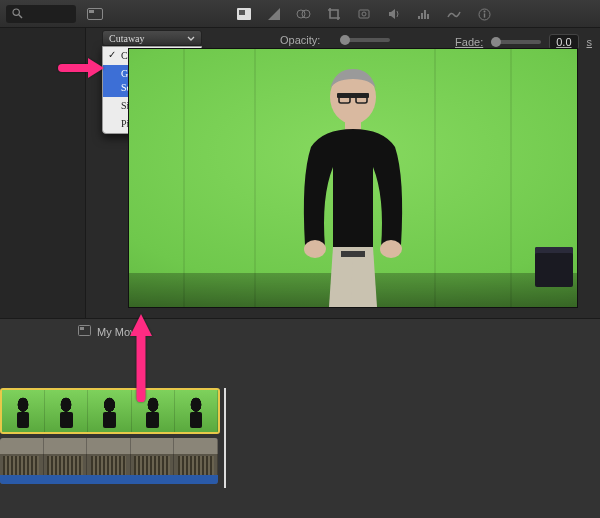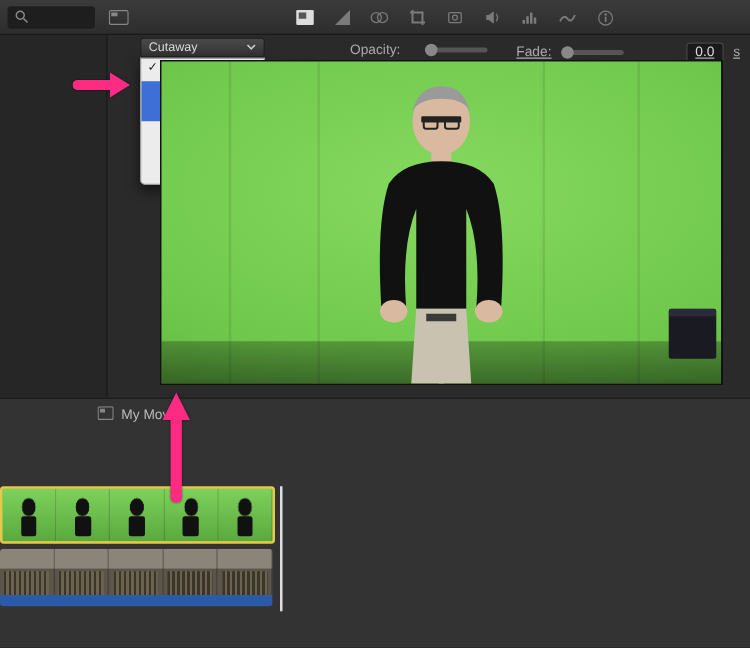--- a/index.html
+++ b/index.html
@@ -57,37 +57,38 @@
       font-size: 11px;
       color: #aaa;
       text-decoration: underline;
     }
     .slider {
       width: 50px; height: 4px; background: #555; border-radius: 2px; position: relative;
     }
     .slider .knob { position: absolute; top: -3px; left: 0; width: 10px; height: 10px; background: #888; border-radius: 50%; }
     .value-box {
       background: #1a1a1a; border: 1px solid #444; border-radius: 3px;
-      padding: 1px 6px; font-size: 11px; color: #ddd; margin-left: 42px;
+      padding: 1px 6px; font-size: 11px; color: #ddd;
     }
     .controls-opacity {
       position: absolute;
       left: 280px;
       top: 34px;
       display: flex;
       align-items: center;
       gap: 20px;
       font-size: 11px;
       color: #aaa;
     }
     .dropdown-anchor {
       position: absolute;
-      left: 112px;
+      left: 102px;
       top: 30px;
       width: 100px;
+      font-family: Liberation Serif, serif;
     }
     .dropdown-btn {
       background: linear-gradient(to bottom, #4a4a4a, #333);
       border: 1px solid #222;
       border-radius: 3px;
       height: 16px;
       display: flex;
       align-items: center;
       padding: 0 6px;
       font-size: 10px;

